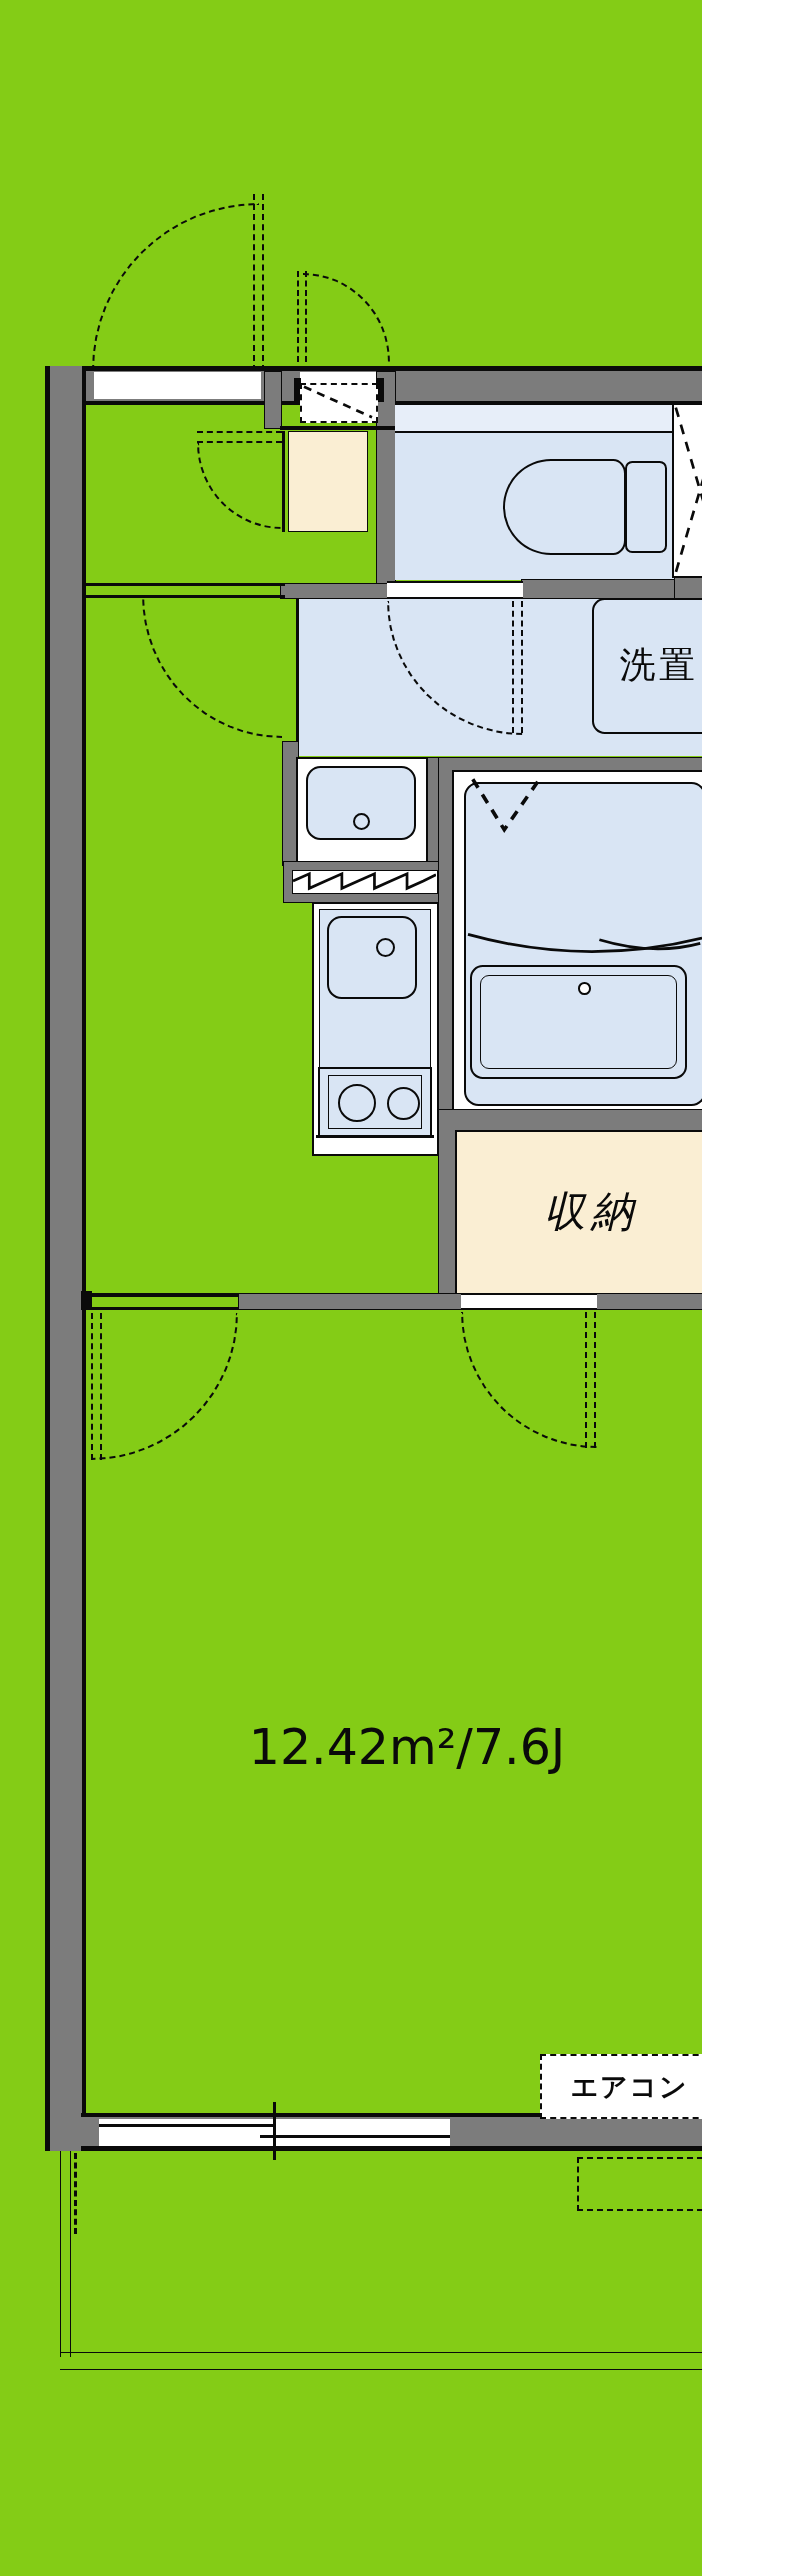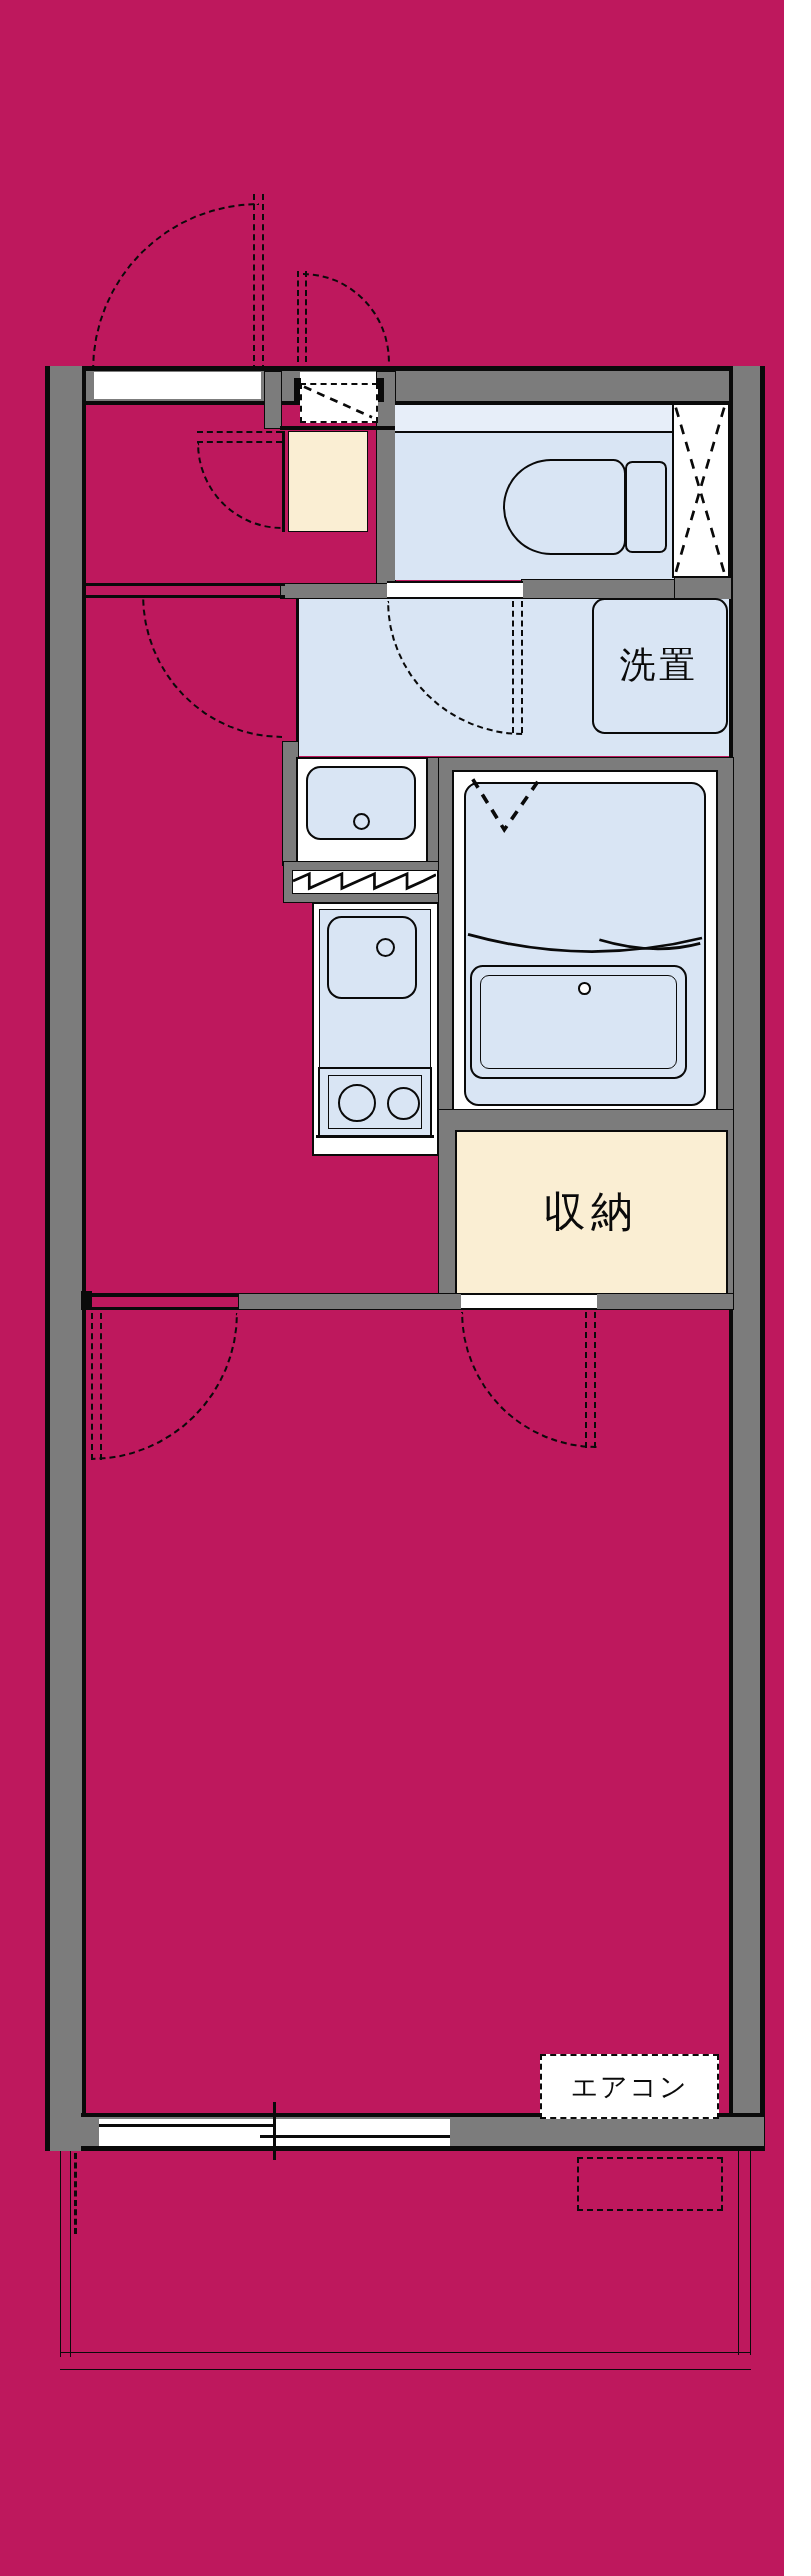--- a/index.html
+++ b/index.html
@@ -1,28 +1,28 @@
 <!DOCTYPE html>
 <html style="--wall: #7c7c7c; --wet: #d9e5f4; --wetlight: #e7eef9; --cream: #faeed3; --line: #0a0a0a;font-size:14.5px"><head>
 <meta charset="utf-8">
 <style>
   html,body{margin:0;padding:0;background:#fff;}
-  #plan{position:relative;width:784px;height:2576px;background:#be185d;overflow:hidden;
+  #plan{position:relative;width:702px;height:2576px;background:#84cc16;overflow:hidden;
         font-family:"DejaVu Sans","Liberation Sans",sans-serif;color:#0a0a0a;}
   .abs{position:absolute;box-sizing:border-box;}
   .wall{background:var(--wall);}
   .blk{background:var(--line);}
   .blue{background:var(--wet);}
   .white{background:#fff;}
   .cream{background:var(--cream);}
-  .b3{border:2.7px solid var(--line);}
+  .b3{border:2.7px solid var(--line);font-style:italic;}
   .b2{border:1.8px solid var(--line);}
   .leafv{border-left:2.7px dashed var(--line);border-right:2.7px dashed var(--line);}
   .leafh{border-top:2.7px dashed var(--line);border-bottom:2.7px dashed var(--line);}
-  .dashbox{border:2.7px dashed var(--line);background:#fff;}
+  .dashbox{border:2.7px dashed var(--line);background:#fff;font-weight:bold;}
   .arcTL{border-top:2.7px dashed var(--line);border-left:2.7px dashed var(--line);border-top-left-radius:100% 100%;}
   .arcTR{border-top:2.7px dashed var(--line);border-right:2.7px dashed var(--line);border-top-right-radius:100% 100%;}
   .arcBL{border-bottom:2.7px dashed var(--line);border-left:2.7px dashed var(--line);border-bottom-left-radius:100% 100%;}
   .arcBR{border-bottom:2.7px dashed var(--line);border-right:2.7px dashed var(--line);border-bottom-right-radius:100% 100%;}
   .lbl{display:flex;align-items:center;justify-content:center;text-align:center;white-space:nowrap;}
 </style>
 </head>
 <body>
 
 <div id="plan">
@@ -134,20 +134,21 @@
   <div class="abs blk" style="left:81px;top:1291px;width:11px;height:19px;"></div>
   <div class="abs wall b2" style="left:238px;top:1293px;width:225px;height:17px;"></div>
   <div class="abs wall b2" style="left:595px;top:1293px;width:139px;height:17px;"></div>
   <div class="abs white" style="left:461px;top:1293px;width:136px;height:17px;border-top:2.7px solid var(--line);border-bottom:2.7px solid var(--line);"></div>
 
   <div class="abs leafv" style="left:91px;top:1313px;width:11px;height:147px;"></div>
   <div class="abs arcBR" style="left:91px;top:1313px;width:147px;height:147px;"></div>
   <div class="abs leafv" style="left:585px;top:1312px;width:11px;height:136px;"></div>
   <div class="abs arcBL" style="left:461px;top:1312px;width:136px;height:136px;"></div>
 
+  <div class="abs lbl" style="left:136px;top:1719px;width:542px;height:56px;font-size:49px;">12.42m²/7.6J</div>
 
   <div class="abs dashbox lbl" style="left:540px;top:2054px;width:179px;height:65px;font-size:27px;letter-spacing:1.8px;">
     <span>エアコン</span>
   </div>
 
   <div class="abs white" style="left:99px;top:2119px;width:351px;height:27px;"></div>
   <div class="abs blk" style="left:99px;top:2124px;width:177px;height:2.7px;"></div>
   <div class="abs blk" style="left:260px;top:2135px;width:190px;height:2.7px;"></div>
   <div class="abs blk" style="left:273px;top:2102px;width:2.7px;height:58px;"></div>
 

